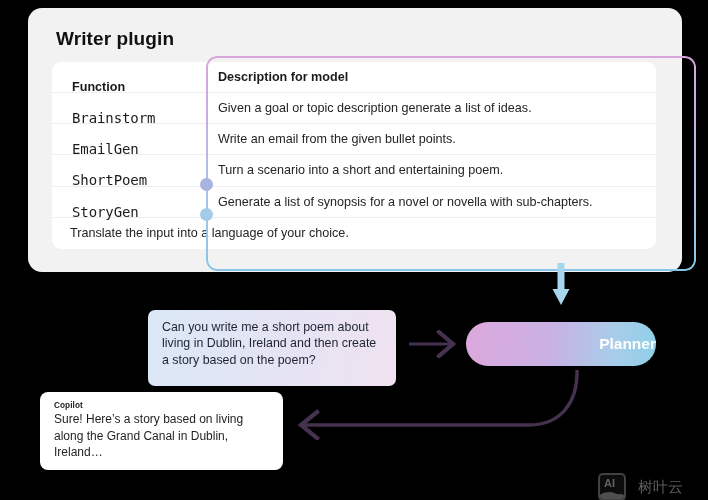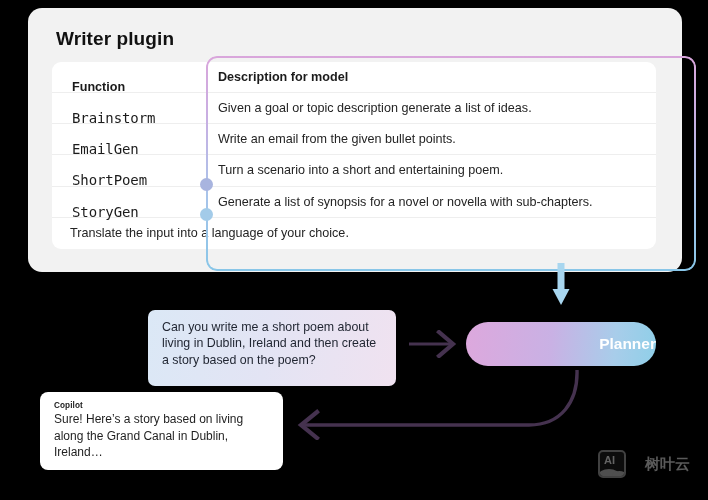--- a/index.html
+++ b/index.html
@@ -74,26 +74,26 @@
   
   .copilot-bubble{
     position:absolute; left:40px; top:392px; width:243px; height:78px;
     background:#ffffff; border-radius:8px; padding:9px 14px 0 14px;
     box-shadow:0 1px 3px rgba(0,0,0,.18);
   }
   .copilot-name{ font-size:8.2px; font-weight:bold; color:#1b1b1b; letter-spacing:.1px; margin-bottom:1px; }
   .copilot-text{ font-size:12px; line-height:16.6px; color:#1f1f1f; }
 
   
-  .watermark{ position:absolute; left:598px; top:450px; display:flex; align-items:center; gap:19px; opacity:.72; }
+  .watermark{ position:absolute; left:598px; top:473px; display:flex; align-items:center; gap:12px; opacity:.72; }
   .wm-icon{ width:28px; height:28px; border:2px solid #5a5a5a; border-radius:5px; position:relative; background:#111; overflow:hidden; }
   .wm-ai{ position:absolute; left:4px; top:2px; font-size:11px; font-weight:bold; color:#8a8a8a; }
   .wm-hill{ position:absolute; left:-2px; bottom:-7px; width:22px; height:14px; border-radius:50%; background:#6e6e6e; }
   .wm-hill2{ position:absolute; right:-3px; bottom:-5px; width:15px; height:10px; border-radius:50%; background:#6e6e6e; }
-  .wm-text{ font-size:15px; color:#7d7d7d; font-family:"DejaVu Sans",sans-serif;font-weight:bold; }
+  .wm-text{ font-size:15px; color:#7d7d7d; font-family:"DejaVu Sans",sans-serif; }
 </style>
 </head>
 <body>
 
 <div class="stage">
 
   <div class="card">
     <div class="card-title">Writer plugin</div>
 
     <div class="table-panel">

